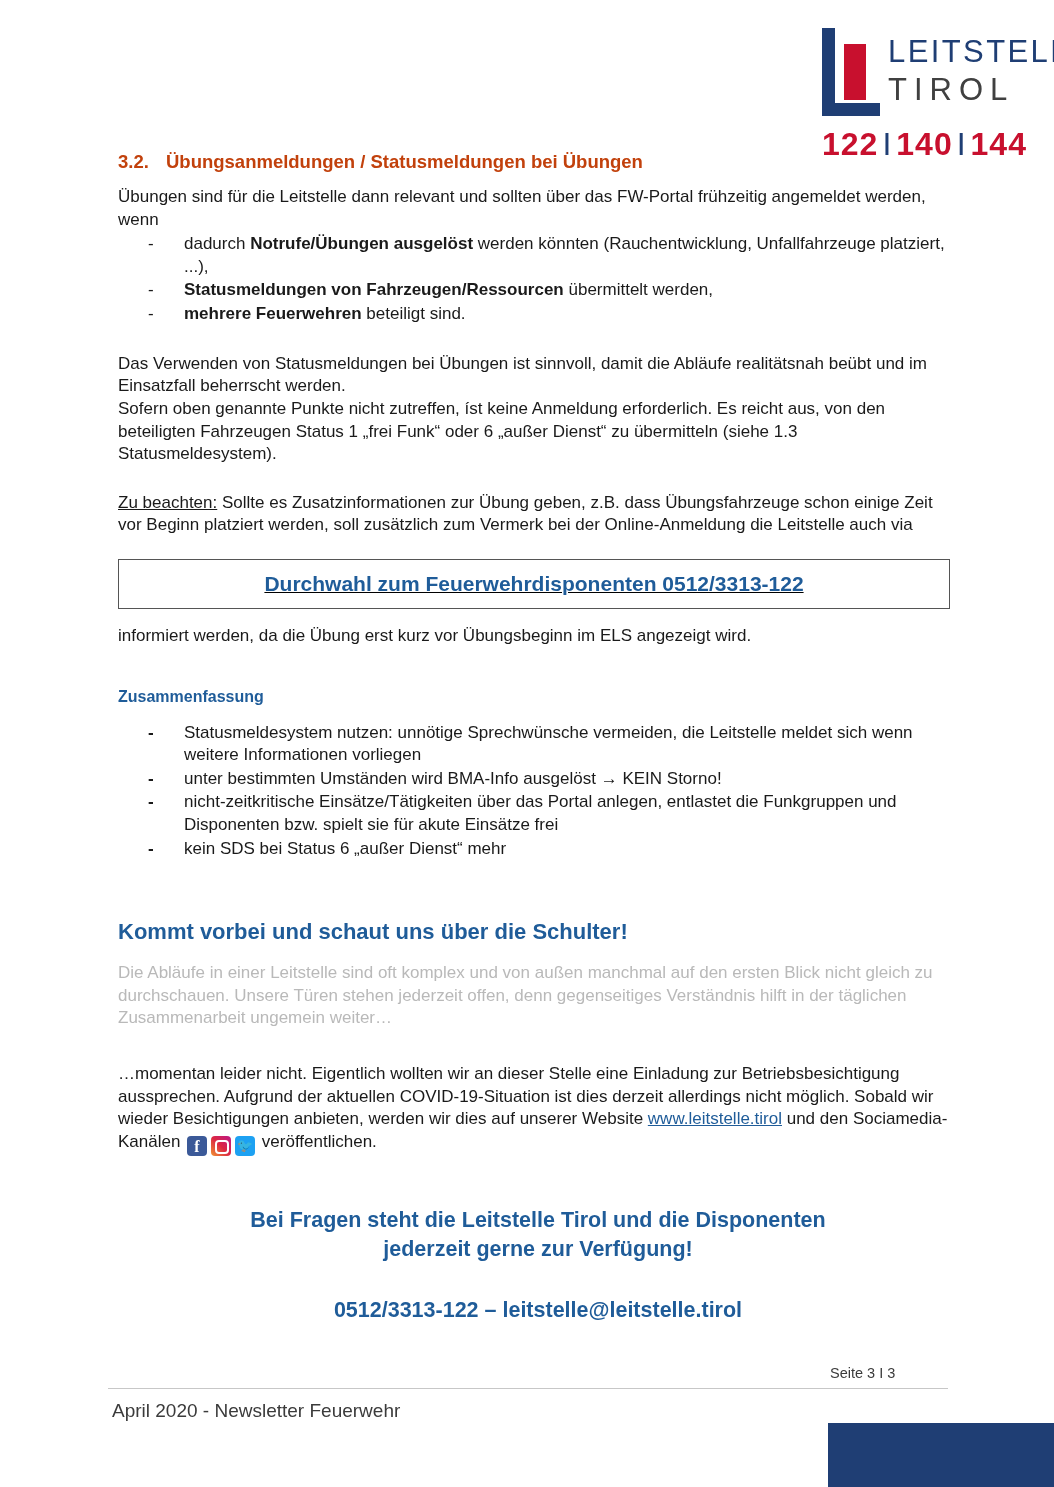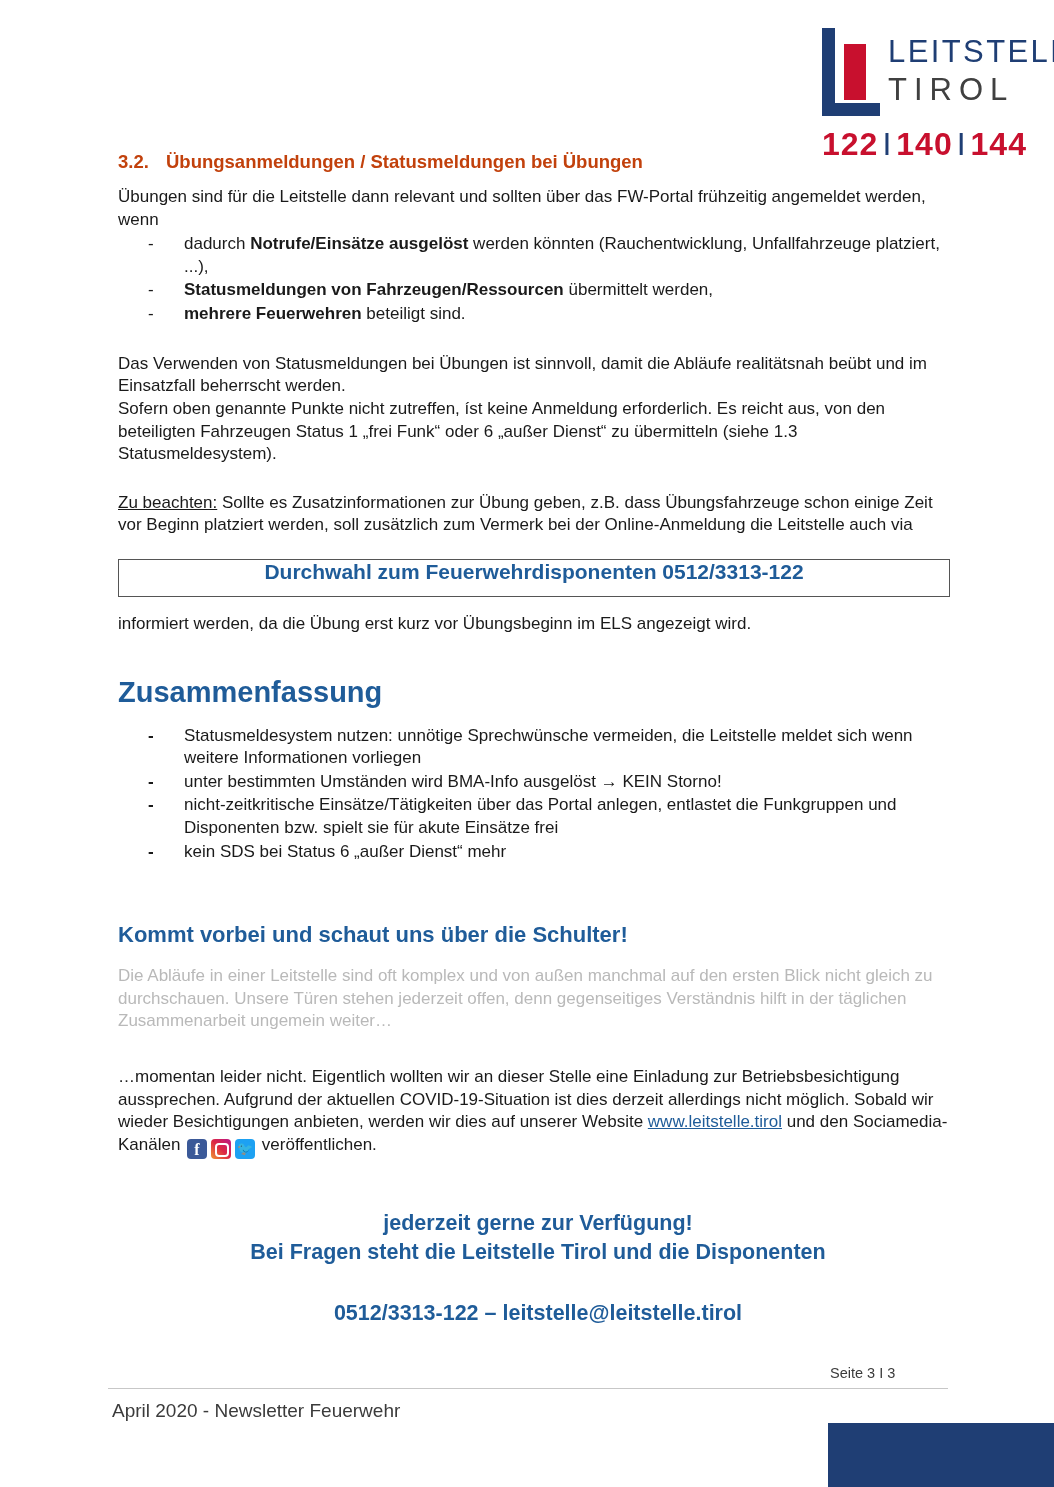--- a/index.html
+++ b/index.html
@@ -136,32 +136,33 @@
 
   .gap-sm { height: 16px; }
   .gap-md { height: 26px; }
   .gap-lg { height: 40px; }
 
   .underline { text-decoration: underline; }
 
   .callout {
     border: 1px solid #555;
     margin: 22px 8px 16px 0;
-    padding: 0 0 12px 0;
+    padding: 12px 0 12px 0;
     text-align: center;
+    text-decoration: underline;
   }
   .callout-text {
     color: #1F5C99;
     font-weight: bold;
     font-size: 21px;
   }
 
   h2.blue-head {
     color: #1F5C99;
-    font-size: 29px;
+    font-size: 16px;
     font-weight: bold;
     margin: 0 0 16px 0;
   }
   h2.blue-head.small {
     font-size: 22px;
   }
 
   .faded {
     color: #b9b9b9;
     font-size: 17px;
@@ -285,21 +286,21 @@
   <div class="content">
 
     <h2 class="section-title">
       <span class="num">3.2.</span><span>Übungsanmeldungen / Statusmeldungen bei Übungen</span>
     </h2>
 
     <p class="body">Übungen sind für die Leitstelle dann relevant und sollten über das FW-Portal frühzeitig angemeldet werden, wenn</p>
 
     <ul class="dashlist">
       <li>
-        <span class="dash">-</span><span>dadurch </span><b>Notrufe/Einsätze ausgelöst</b><span> werden könnten (Rauchentwicklung, Unfallfahrzeuge platziert, ...),</span>
+        <span class="dash">-</span><span>dadurch </span><b>Notrufe/Übungen ausgelöst</b><span> werden könnten (Rauchentwicklung, Unfallfahrzeuge platziert, ...),</span>
       </li>
       <li>
         <span class="dash">-</span><span></span><b>Statusmeldungen von Fahrzeugen/Ressourcen</b><span> übermittelt werden,</span>
       </li>
       <li>
         <span class="dash">-</span><span></span><b>mehrere Feuerwehren</b><span> beteiligt sind.</span>
       </li>
     </ul>
 
     <div class="gap-md"></div>
@@ -332,22 +333,22 @@
 
     <h2 class="blue-head small">Kommt vorbei und schaut uns über die Schulter!</h2>
 
     <p class="faded">Die Abläufe in einer Leitstelle sind oft komplex und von außen manchmal auf den ersten Blick nicht gleich zu durchschauen. Unsere Türen stehen jederzeit offen, denn gegenseitiges Verständnis hilft in der täglichen Zusammenarbeit ungemein weiter…</p>
 
     <div class="gap-sm"></div>
 
     <p class="body"><span>…momentan leider nicht. Eigentlich wollten wir an dieser Stelle eine Einladung zur Betriebsbesichtigung aussprechen. Aufgrund der aktuellen COVID-19-Situation ist dies derzeit allerdings nicht möglich. Sobald wir wieder Besichtigungen anbieten, werden wir dies auf unserer Website </span><a href="#" class="link">www.leitstelle.tirol</a><span> und den Sociamedia-Kanälen </span><span class="social"><span class="soc-icon soc-fb"></span><span class="soc-icon soc-ig"></span><span class="soc-icon soc-tw"></span></span><span> veröffentlichen.</span></p>
 
     <div class="closing">
+      <div>Bei Fragen steht die Leitstelle Tirol und die Disponenten</div>
       <div>jederzeit gerne zur Verfügung!</div>
-      <div>Bei Fragen steht die Leitstelle Tirol und die Disponenten</div>
     </div>
 
     <div class="closing2">0512/3313-122 – leitstelle@leitstelle.tirol</div>
 
   </div>
 
   <div class="footer-page">Seite 3 I 3</div>
   <div class="footer-rule"></div>
   <div class="footer-left">April 2020 - Newsletter Feuerwehr</div>
   <div class="footer-block"></div>

